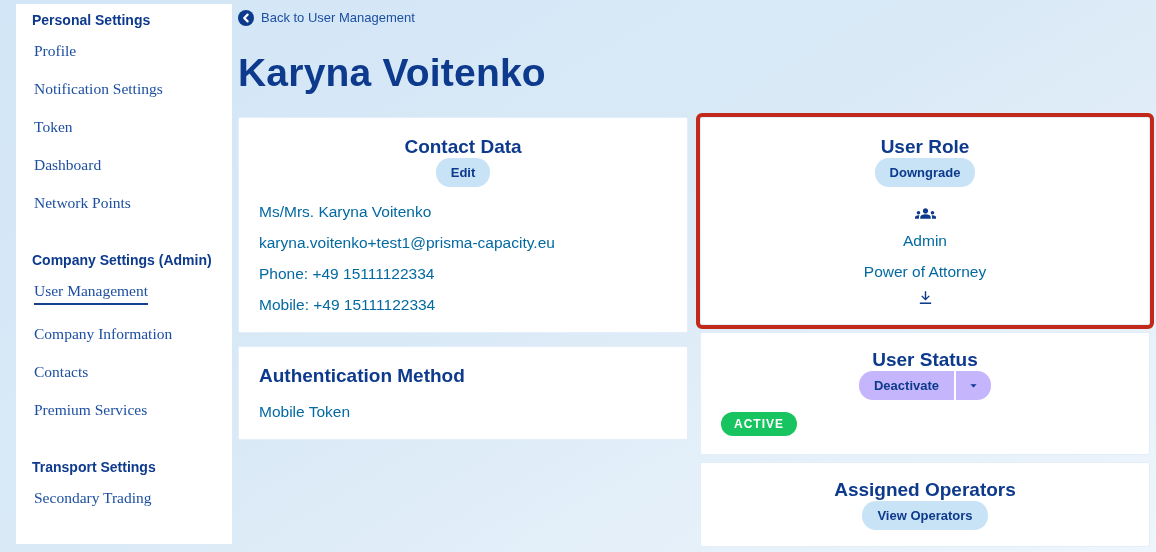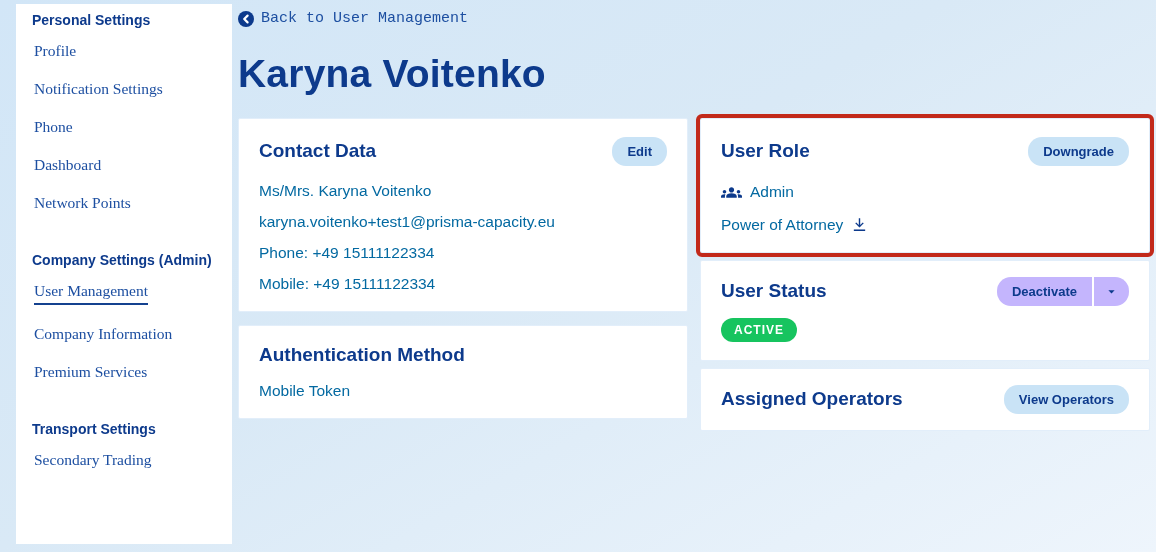--- a/index.html
+++ b/index.html
@@ -32,41 +32,41 @@
   }
   .side-item.active span {
     display: inline-block;
     border-bottom: 2px solid #14418f;
     padding-bottom: 3px;
   }
 
   
   .main { position: absolute; left: 238px; top: 0; width: 912px; }
   .back {
-    display: inline-flex; align-items: center; gap: 7px;
-    margin-top: 10px; color: #1d4fa1; font-size: 15px;
-    cursor: pointer; text-decoration: none; font-family: Liberation Mono, monospace;
+    display: inline-flex; align-items: flex-start; gap: 7px;
+    margin-top: 10px; color: #1d4fa1; font-size: 13px;
+    cursor: pointer; text-decoration: none;
   }
   .back-ic { display: inline-flex; width: 16px; height: 16px; }
   h1 {
     margin: 20px 0 0; font-size: 39px; line-height: 45px;
     color: #0d3a8c; font-weight: 800; letter-spacing: 0.2px;
   }
 
   .columns { display: flex; gap: 12px; margin-top: 22px; }
   .col { width: 450px; display: flex; flex-direction: column; gap: 13px; }
   .col-right { gap: 7px; }
 
   .card {
     background: #ffffff;
     border: 1px solid #e2eefa;
     border-radius: 2px;
     padding: 18px 20px;
   }
-  .card-head { display: flex; justify-content: space-between; align-items: center; }
+  .card-head { display: flex; justify-content: space-between; align-items: center; flex-direction: column; }
   .card h2 { margin: 0; font-size: 19px; font-weight: 800; color: #0d3a8c; }
   .card p { margin: 13px 0 0; color: #0369a1; font-size: 15.5px; line-height: 18px; }
   .card p:first-of-type { margin-top: 16px; }
 
   .highlighted { outline: 4px solid #c2291a; }
 
   .btn {
     background: #c9e3f6; border: none; border-radius: 14px;
     color: #0d3a8c; font-weight: 700; font-size: 13px;
     padding: 7px 15px; font-family: inherit; cursor: pointer;
@@ -84,42 +84,43 @@
     border-left: 2px solid #ffffff;
   }
 
   .badge {
     display: inline-block; margin-top: 12px;
     background: #17c45f; color: #ffffff;
     font-size: 12px; font-weight: 700; letter-spacing: 1px;
     padding: 5px 13px; border-radius: 12px;
   }
 
-  .icon-row { display: flex; align-items: center; gap: 8px; }
+  .icon-row { display: flex; align-items: center; gap: 8px; flex-direction: column; }
   .ic { display: inline-flex; }
 
   .card-status { padding: 16px 20px 18px; }
   .card-operators { padding: 16px 20px; }
 </style>
 </head>
 <body>
 
 <aside class="sidebar">
   <div class="side-section">
     <div class="side-header">Personal Settings</div>
     <div class="side-item"><span>Profile</span></div>
     <div class="side-item"><span>Notification Settings</span></div>
-    <div class="side-item"><span>Phone</span></div>
+    <div class="side-item"><span>Token</span></div>
     <div class="side-item"><span>Dashboard</span></div>
     <div class="side-item"><span>Network Points</span></div>
   </div>
   <div class="side-section">
     <div class="side-header">Company Settings (Admin)</div>
     <div class="side-item active"><span>User Management</span></div>
     <div class="side-item"><span>Company Information</span></div>
+    <div class="side-item"><span>Contacts</span></div>
     <div class="side-item"><span>Premium Services</span></div>
   </div>
   <div class="side-section">
     <div class="side-header">Transport Settings</div>
     <div class="side-item"><span>Secondary Trading</span></div>
   </div>
 </aside>
 
 <main class="main">
   <a class="back">

